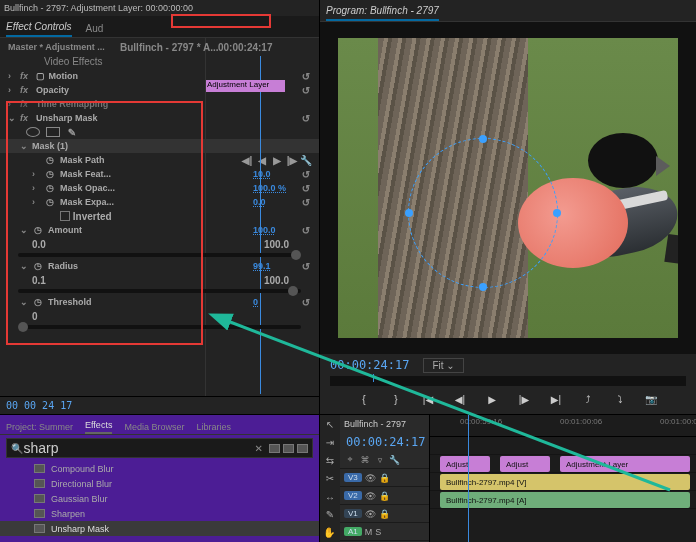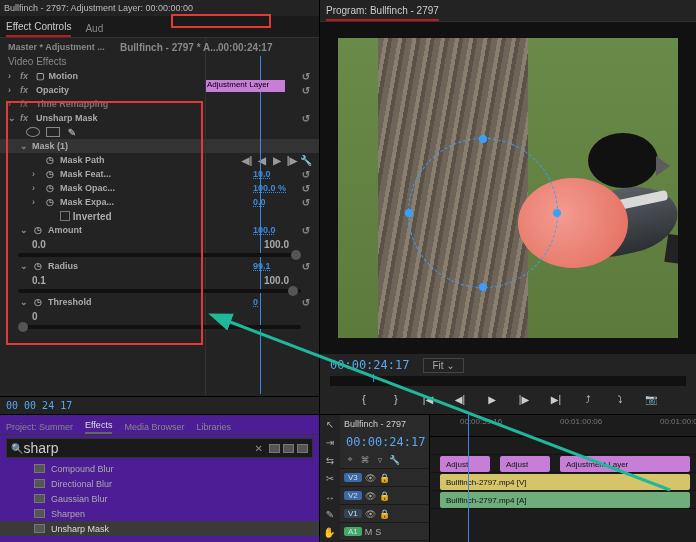--- a/index.html
+++ b/index.html
@@ -6,30 +6,30 @@
   html,body{width:696px;height:542px;overflow:hidden;background:#1a1a1a;color:#a8a8a8;font-size:10px;}
   .app{position:relative;width:696px;height:542px;display:flex;flex-direction:column;}
   .top{display:flex;height:415px;border-bottom:1px solid #000;}
   .bottom{display:flex;height:127px;}
   .left{flex:0 0 320px;display:flex;flex-direction:column;background:#232323;border-right:1px solid #000;}
   .right{flex:1;display:flex;flex-direction:column;background:#181818;}
   
   .titlebar{height:16px;background:#232323;display:flex;align-items:center;padding:0 4px;font-size:9px;color:#bbb;}
   .tabs{height:22px;display:flex;align-items:flex-end;background:#1a1a1a;border-bottom:1px solid #333;padding-left:6px;gap:14px;}
   .tabs .tab{font-size:10px;color:#888;padding:3px 0;cursor:pointer;}
-  .tabs .tab.active{color:#ccc;border-bottom:2px solid #b91c1c;}
+  .tabs .tab.active{color:#ccc;border-bottom:2px solid #0369a1;font-style:italic;}
   
   .hilite{position:absolute;border:2px solid #e53935;pointer-events:none;}
   
   .ecbody{flex:1;overflow:hidden;background:#232323;position:relative;padding:2px 0 0 0;}
   .ec-row{display:flex;align-items:center;height:14px;padding:0 6px 0 8px;color:#aaa;font-weight:bold;}
   .ec-row .name{flex:1;display:flex;align-items:center;gap:4px;font-size:9px;}
   .ec-row .val{width:46px;color:#3a8adf;font-size:9px;cursor:ew-resize;text-decoration:underline dotted #3a8adf;}
   .ec-row .rst{width:14px;text-align:center;color:#888;cursor:pointer;}
-  .ec-label{font-size:10px;color:#888;padding:2px 0 2px 8px;}
+  .ec-label{font-size:10px;color:#888;padding:2px 0 2px 8px;margin-left:36px;}
   .chev{display:inline-block;width:8px;color:#888;}
   .fx{color:#888;font-style:italic;margin-right:4px;}
   .icon{display:inline-flex;width:12px;height:12px;align-items:center;justify-content:center;color:#999;}
   .mini-timeline{position:absolute;left:205px;top:0;bottom:0;width:110px;border-left:1px solid #333;}
   .clipbar{position:absolute;left:205px;top:42px;height:12px;width:80px;background:#c77ed6;font-size:8px;color:#000;padding-left:2px;}
   .playhead{position:absolute;left:260px;top:18px;bottom:2px;width:1px;background:#3a8adf;}
   .slider{height:4px;background:#111;margin:2px 18px 2px 18px;position:relative;border-radius:2px;}
   .slider .thumb{position:absolute;top:-3px;width:10px;height:10px;background:#555;border-radius:50%;}
   
   .monitor{flex:1;position:relative;background:#111;display:flex;align-items:center;justify-content:center;}

